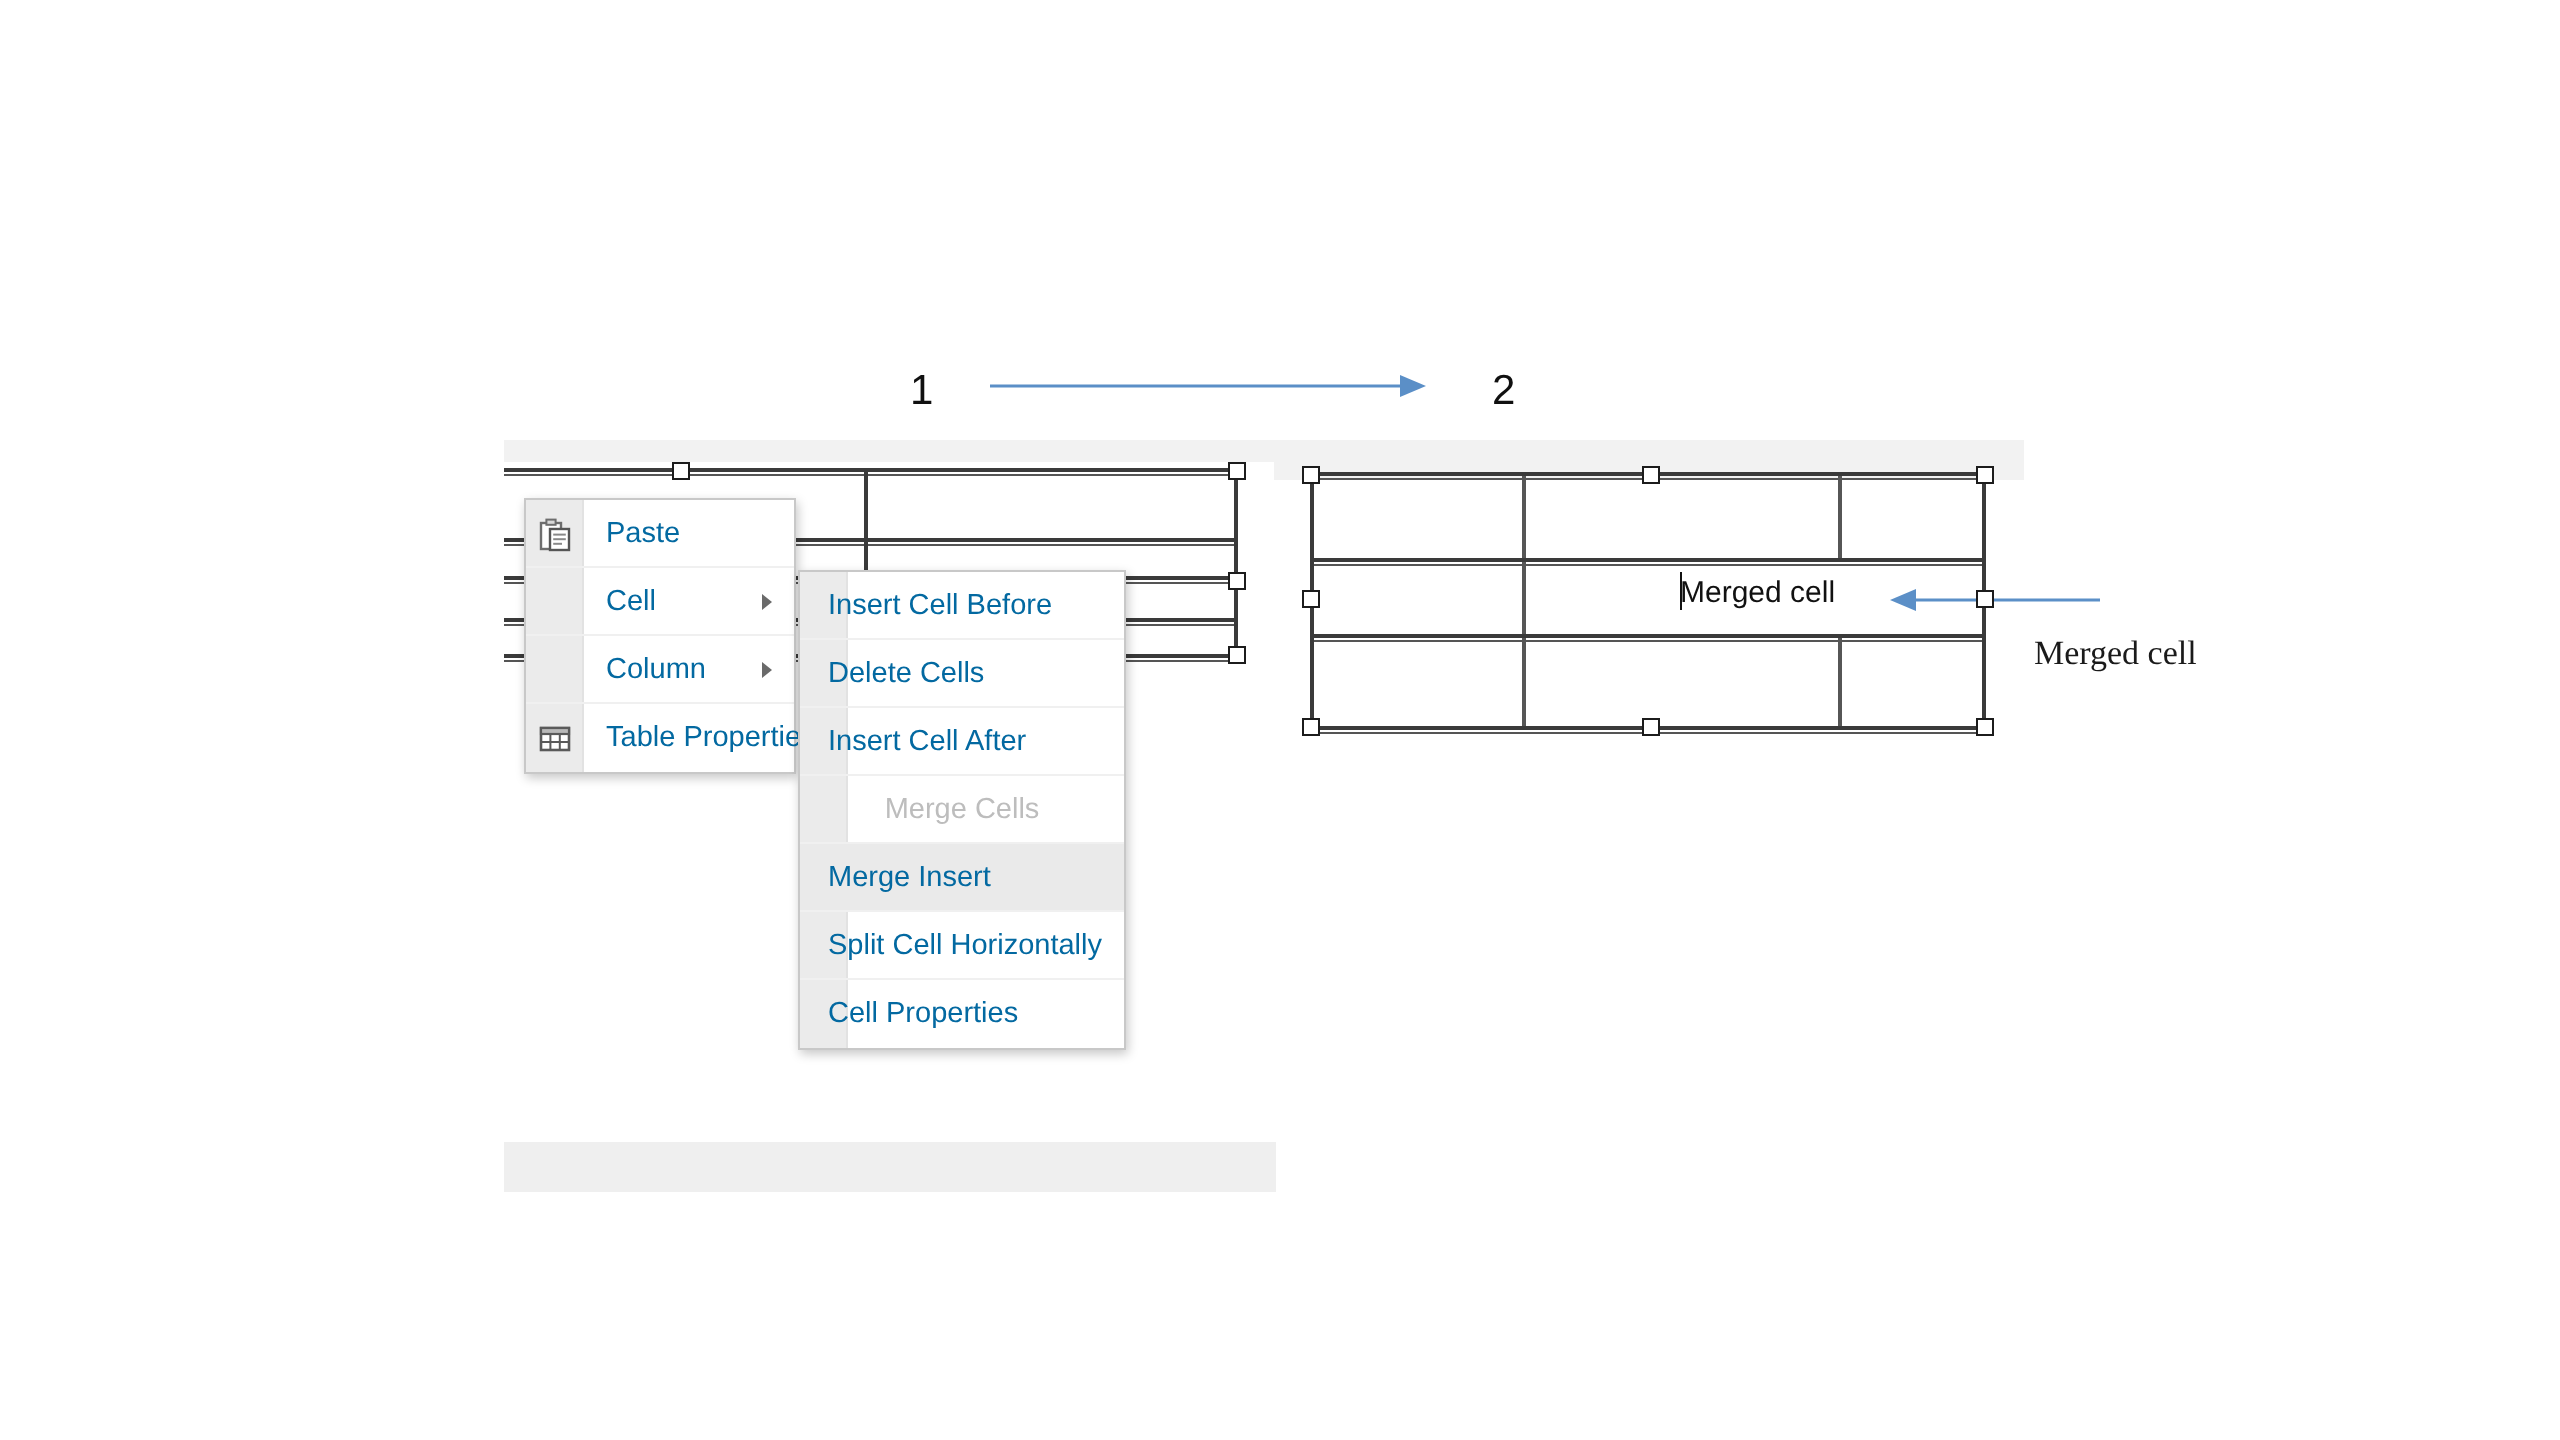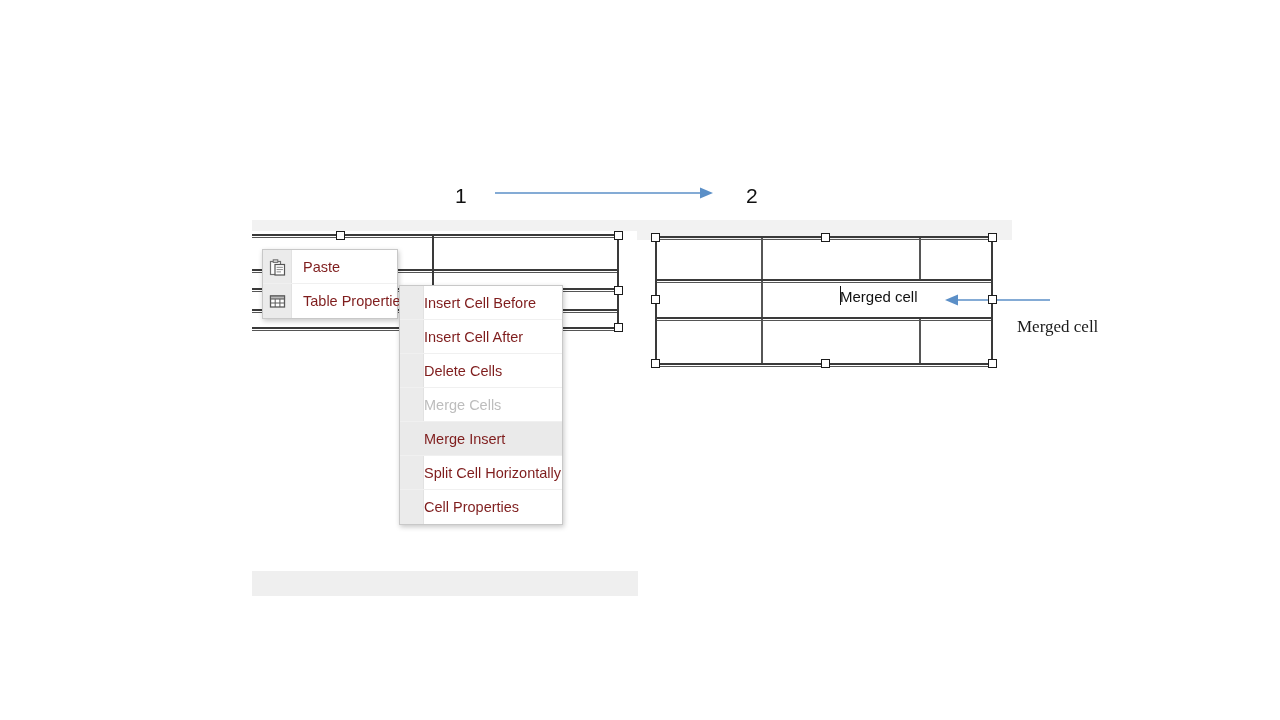--- a/index.html
+++ b/index.html
@@ -117,27 +117,27 @@
   }
   .ctx-item {
     position: relative;
     display: flex;
     align-items: center;
     height: 34px;
     padding-left: 40px;
     padding-right: 14px;
     font-family: "Liberation Sans", sans-serif;
     font-size: 14.5px;
-    color: #7f1d1d;
+    color: #0369a1;
     box-sizing: border-box;
     border-bottom: 1px solid #f0f0f0;
     white-space: nowrap;
   }
   .ctx-item:last-child { border-bottom: none; }
-  .ctx-item.disabled { color: #bdbdbd; }
+  .ctx-item.disabled { color: #bdbdbd; justify-content: center; }
   .ctx-item.highlight { background: #eaeaea; }
   .ctx-item .sub-arrow {
     position: absolute;
     right: 11px;
     top: 50%;
     margin-top: -4px;
     width: 0; height: 0;
     border-left: 5px solid #6a6a6a;
     border-top: 4px solid transparent;
     border-bottom: 4px solid transparent;
@@ -146,21 +146,21 @@
     position: absolute;
     left: 6px;
     top: 50%;
     margin-top: -8px;
     width: 17px; height: 17px;
   }
 
   #menu-main { left: 262px; top: 249px; width: 136px; }
   #menu-sub  { left: 399px; top: 285px; width: 164px; }
 
-  #menu-sub .ctx-item { padding-left: 24px; font-size: 14.5px; }
+  #menu-sub .ctx-item { padding-left: 14px; font-size: 14.5px; }
   #menu-sub .ctx-gutter { width: 23px; }
 </style>
 </head>
 <body>
 
 <div id="slide">
 
   <div class="doc-band left"></div>
   <div class="doc-band right"></div>
   <div class="doc-foot"></div>
@@ -255,22 +255,30 @@
           <rect x="4.2" y="0.8" width="4.6" height="2.6" fill="#d8d8d8" stroke="#6d6d6d" stroke-width="1"></rect>
           <rect x="6" y="5.5" width="9.5" height="10.5" fill="#ffffff" stroke="#555" stroke-width="1.2"></rect>
           <line x1="7.6" y1="8.3" x2="13.9" y2="8.3" stroke="#888" stroke-width="1"></line>
           <line x1="7.6" y1="10.6" x2="13.9" y2="10.6" stroke="#888" stroke-width="1"></line>
           <line x1="7.6" y1="12.9" x2="12" y2="12.9" stroke="#888" stroke-width="1"></line>
         </svg>
       </span>
       <span>Paste</span>
     </div>
 
-
-
+    <div class="ctx-item">
+      <span>Cell</span>
+      <span class="sub-arrow"></span>
+    </div>
+
+
+    <div class="ctx-item">
+      <span>Column</span>
+      <span class="sub-arrow"></span>
+    </div>
 
 
     <div class="ctx-item">
       <span class="glyph">
         <svg width="17" height="17" viewBox="0 0 17 17">
           <rect x="1.5" y="3" width="14" height="11" fill="#ffffff" stroke="#5a5a5a" stroke-width="1.3"></rect>
           <rect x="1.5" y="3" width="14" height="3" fill="#b9b9b9" stroke="#5a5a5a" stroke-width="1.1"></rect>
           <line x1="6.2" y1="6" x2="6.2" y2="14" stroke="#5a5a5a" stroke-width="1"></line>
           <line x1="10.9" y1="6" x2="10.9" y2="14" stroke="#5a5a5a" stroke-width="1"></line>
           <line x1="1.5" y1="10" x2="15.5" y2="10" stroke="#5a5a5a" stroke-width="1"></line>
@@ -280,24 +288,24 @@
     </div>
   </div>
 
   <div class="ctx-menu" id="menu-sub">
     <div class="ctx-gutter"></div>
 
     <div class="ctx-item">
       <span>Insert Cell Before</span>
     </div>
     <div class="ctx-item">
+      <span>Delete Cells</span>
+    </div>
+    <div class="ctx-item">
       <span>Insert Cell After</span>
-    </div>
-    <div class="ctx-item">
-      <span>Delete Cells</span>
     </div>
     <div class="ctx-item disabled">
       <span>Merge Cells</span>
     </div>
     <div class="ctx-item highlight">
       <span>Merge Insert</span>
     </div>
     <div class="ctx-item">
       <span>Split Cell Horizontally</span>
     </div>

